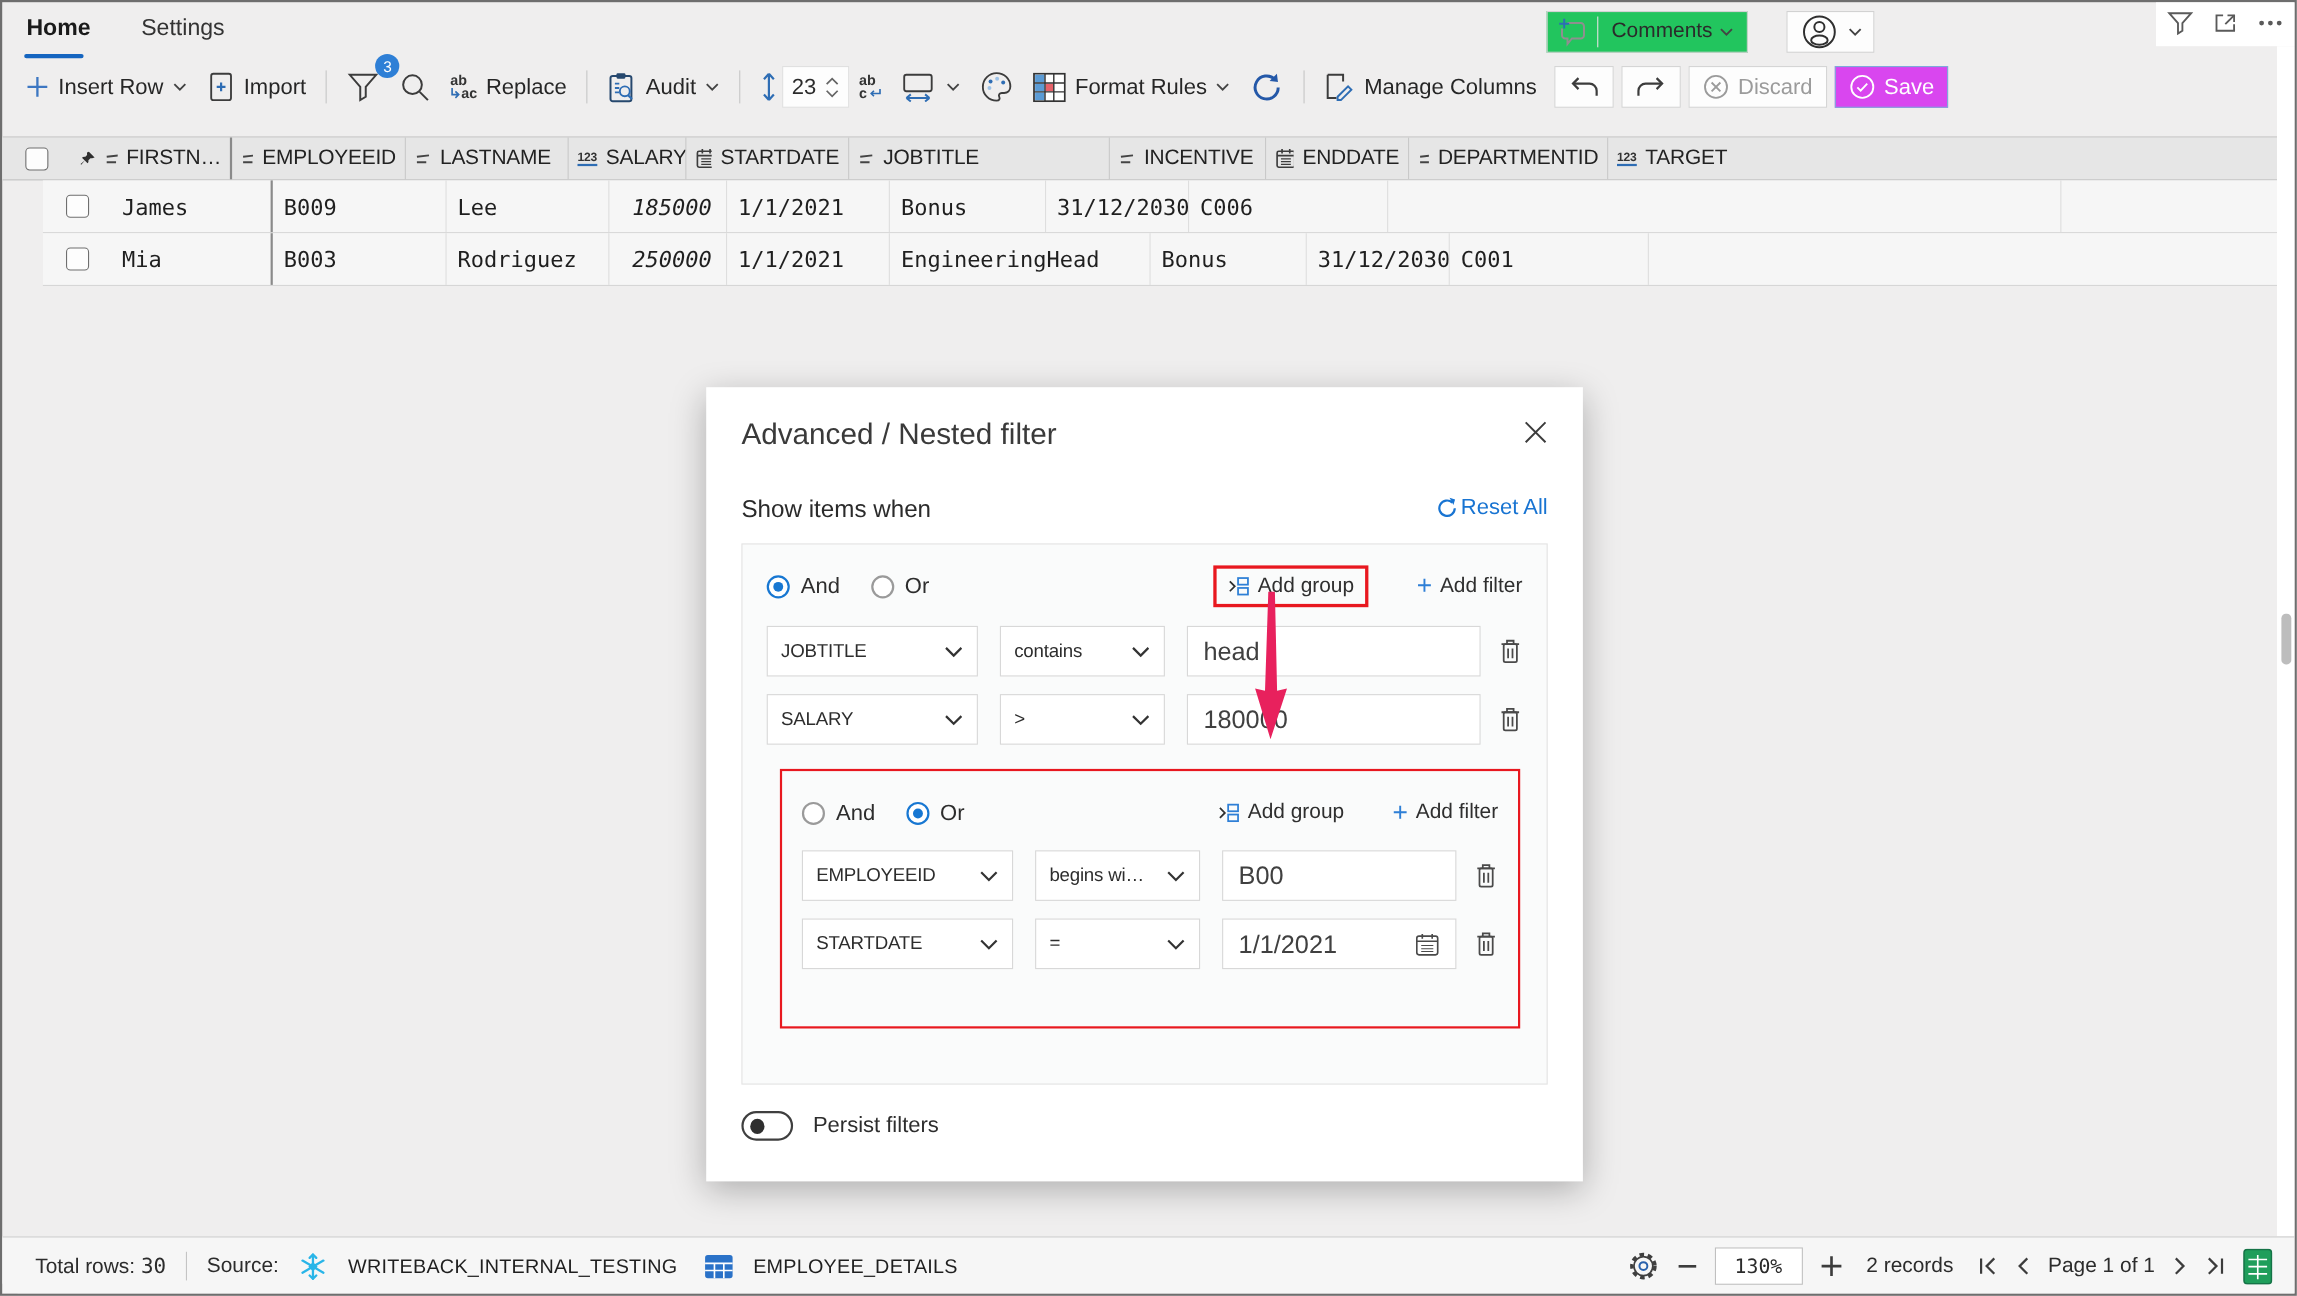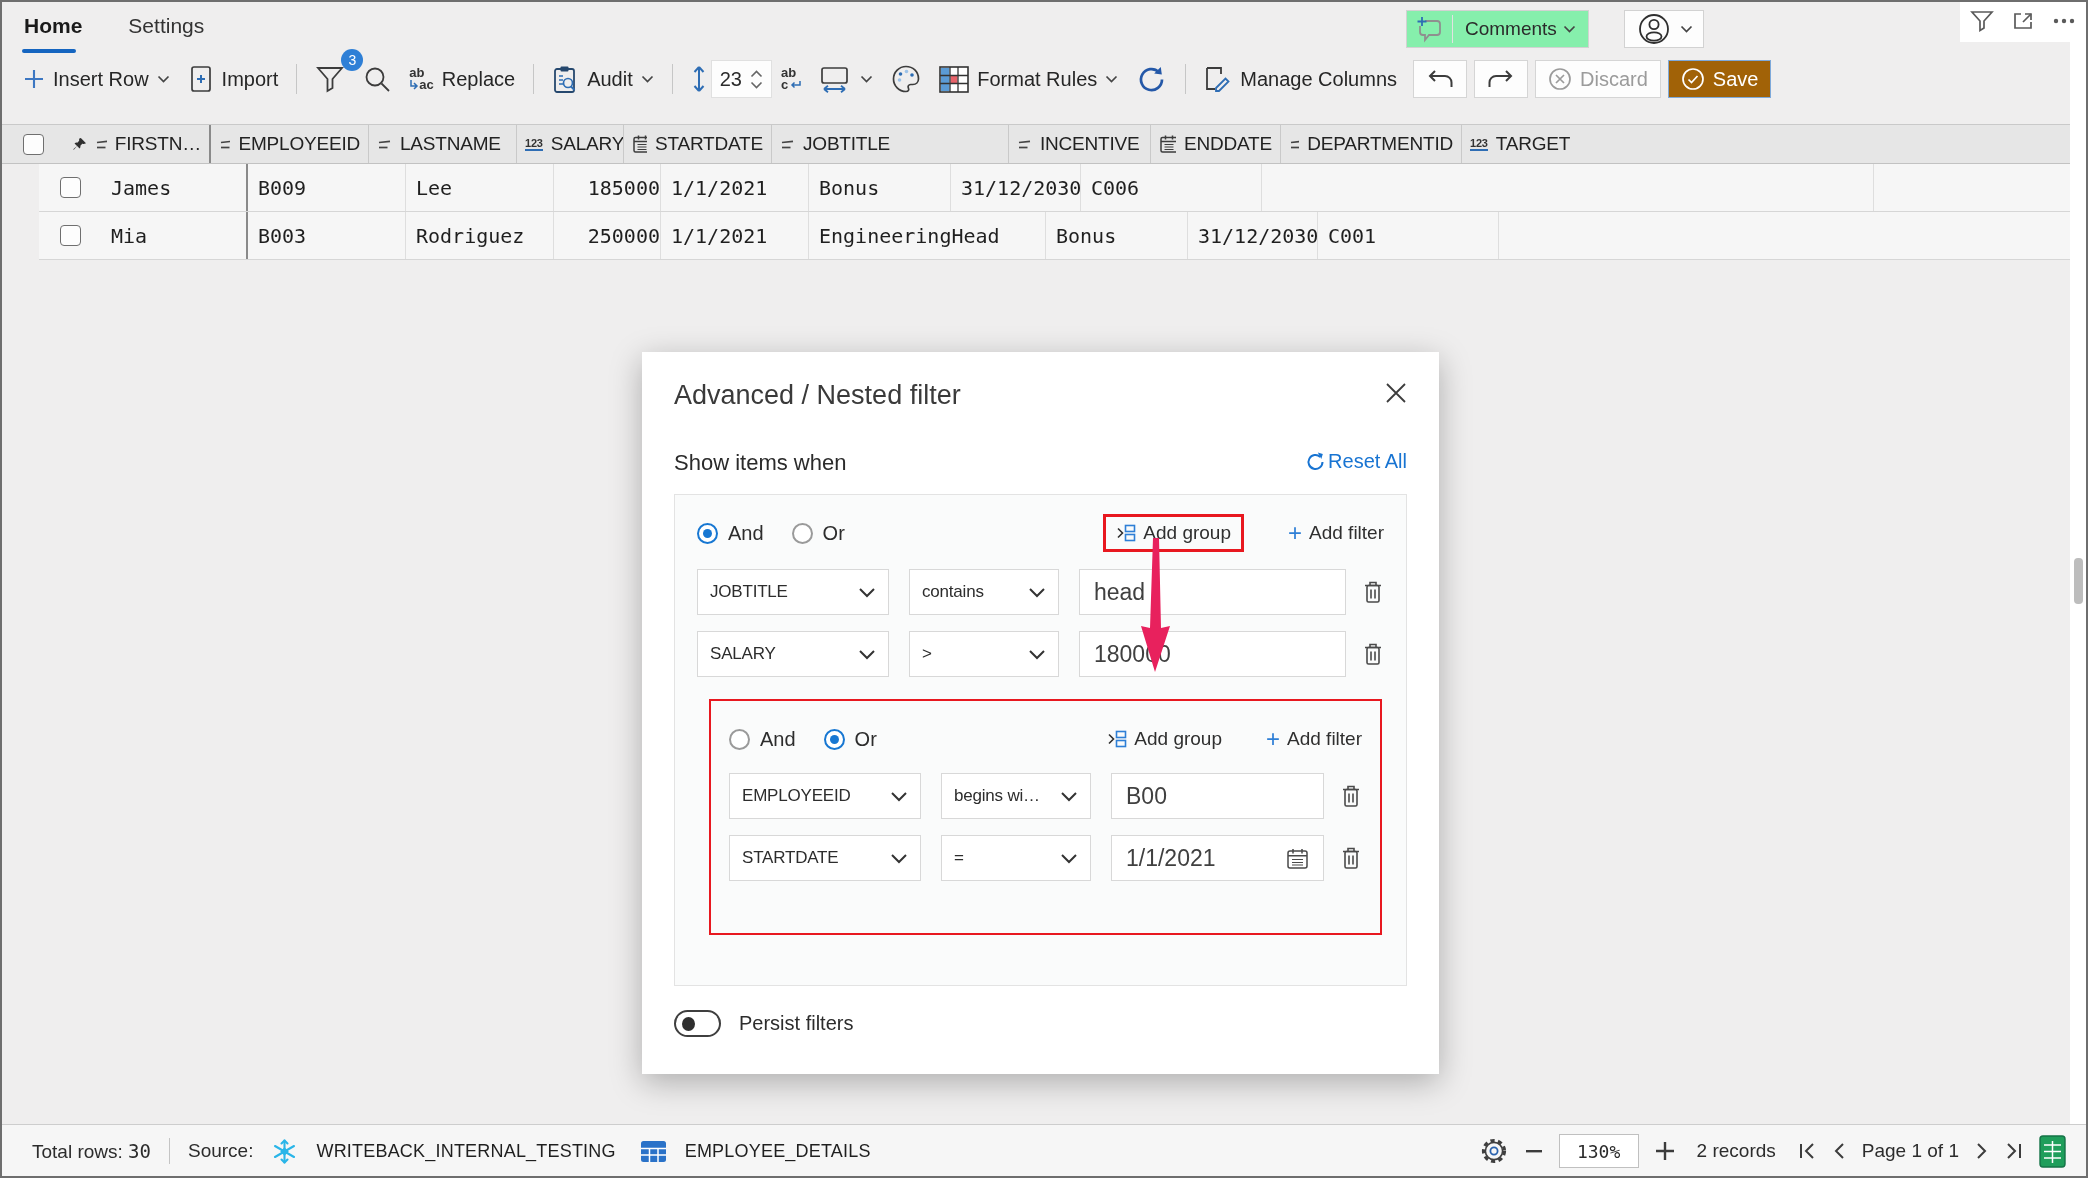--- a/index.html
+++ b/index.html
@@ -13,54 +13,54 @@
   .win-tiles { position:absolute; top:0; right:0; width:126px; height:40px; background:#fff;
                display:flex; align-items:flex-start; gap:3px; padding:2px 3px; z-index:5; }
   .win-tile { width:38px; height:34px; background:#fff; display:flex; align-items:center; justify-content:center; }
 
   
   .tabs { position:absolute; top:12px; left:22px; display:flex; gap:46px; }
   .tab { font-size:21px; color:#333; cursor:default; }
   .tab.active { font-weight:bold; color:#1a1a1a; }
   .tab-underline { position:absolute; top:47px; left:20px; width:54px; height:4px; background:#1565c0; border-radius:2px; }
 
-  .comments-btn { position:absolute; top:8px; left:1404px; height:38px; background:#86efac;
+  .comments-btn { position:absolute; top:8px; left:1404px; height:38px; background:#22c55e;
                   border:1px solid #d2d2d2; display:flex; align-items:center; }
   .comments-btn .seg-icon { width:46px; display:flex; justify-content:center; border-right:1px solid #e2e2e2; }
   .comments-btn .seg-label { padding:0 12px; font-size:19px; color:#2b2b2b; display:flex; align-items:center; gap:6px; }
   .avatar-btn { position:absolute; top:8px; left:1622px; width:80px; height:38px; background:#fdfdfd;
                 border:1px solid #d2d2d2; display:flex; align-items:center; justify-content:center; gap:8px; }
 
   
   .toolbar { position:absolute; top:56px; left:12px; height:42px; display:flex; align-items:center; }
   .tbtn { display:flex; align-items:center; gap:8px; font-size:20px; color:#262626; padding:0 9px; height:40px; white-space:nowrap; }
   .tdivider { width:1px; height:30px; background:#c6c6c6; margin:0 9px; }
   .badge-wrap { position:relative; display:flex; }
   .badge { position:absolute; top:-10px; right:-9px; width:22px; height:22px; border-radius:50%;
            background:#2e7fd6; color:#fff; font-size:14px; display:flex; align-items:center; justify-content:center; }
   .spinner { display:flex; align-items:center; background:#fdfdfd; border:1px solid #e0e0e0; height:38px; padding:0 8px; gap:8px; }
   .spinner .val { font-size:20px; color:#2b2b2b; }
   .spin-chevs { display:flex; flex-direction:column; gap:3px; }
   .stacked-ico { display:flex; flex-direction:column; line-height:12px; font-size:13px; font-weight:bold; color:#333; }
   .boxbtn { display:flex; align-items:center; justify-content:center; gap:8px; height:38px; background:#fdfdfd;
             border:1px solid #d5d5d5; padding:0 12px; margin-left:7px; font-size:20px; color:#262626; }
   .boxbtn.discard { color:#9b9b9b; }
-  .boxbtn.save { background:#a16207; border-color:#7ea9da; color:#fff; }
+  .boxbtn.save { background:#d946ef; border-color:#7ea9da; color:#fff; }
 
   
   .grid { position:absolute; top:122px; left:0; width:2070px; }
   .thead { display:flex; background:#e6e6e6; height:40px; border-top:1px solid #c9c9c9; border-bottom:1px solid #c2c2c2; }
   .hcell { display:flex; align-items:center; gap:8px; padding:0 8px; border-right:1px solid #c9c9c9;
            font-size:19px; color:#222; letter-spacing:-0.2px; overflow:hidden; white-space:nowrap; }
   .cbcell { width:62px; display:flex; align-items:center; justify-content:center; flex:0 0 62px; }
   .checkbox { width:21px; height:21px; border:1.6px solid #6f6f6f; border-radius:4px; background:#fdfdfd; display:inline-block; }
   .trow { display:flex; background:#f6f6f6; height:48px; border-bottom:1px solid #d6d6d6;margin-left:37px; }
   .tcell { display:flex; align-items:center; padding:0 10px; border-right:1px solid #dedede;
            font-family:"DejaVu Sans Mono", monospace; font-size:20px; color:#1f1f1f; overflow:hidden; white-space:nowrap; }
-  .tcell.num { justify-content:flex-end; padding-right:0; }
+  .tcell.num { justify-content:flex-end; padding-right:13px;font-style:italic; }
   .pinned-sep { border-right:2px solid #8a8a8a !important; }
   .num-ico { font-size:11px; font-weight:bold; color:#333; border-bottom:2px solid #2e6db4; line-height:12px; }
 
   
   .right-gutter { position:absolute; top:40px; right:0; width:16px; height:1082px; background:#fff; }
   .vthumb { position:absolute; top:556px; right:3px; width:9px; height:46px; background:#bdbdbd; border-radius:4px; }
   .corner-chip { position:absolute; left:0; bottom:0; width:14px; height:9px; background:#9a9a9a; }
 
   
   .modal { position:absolute; left:640px; top:350px; width:797px; height:722px; background:#fff;

